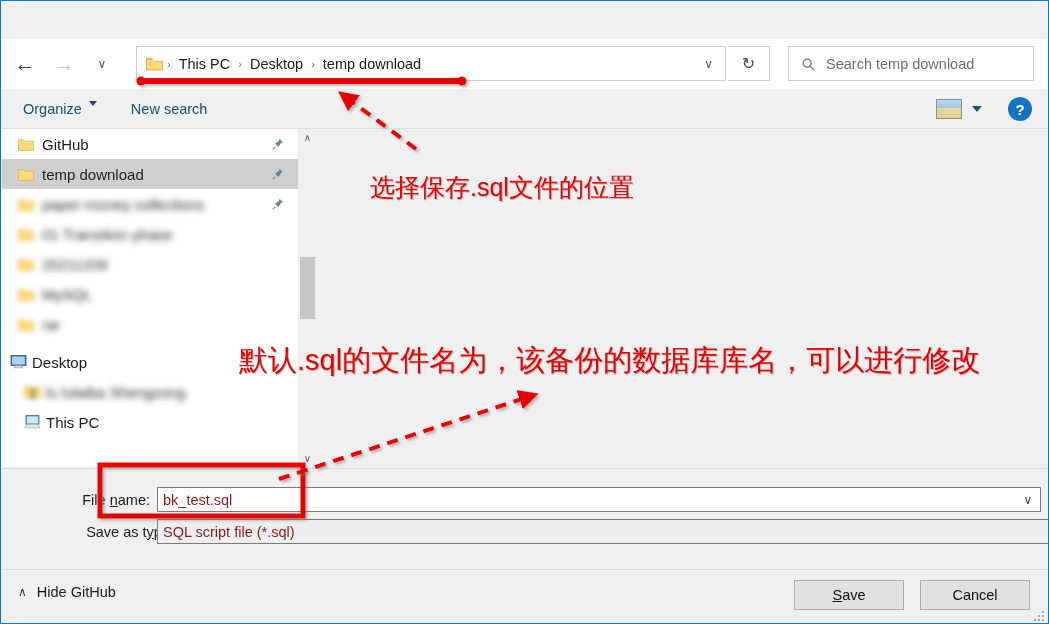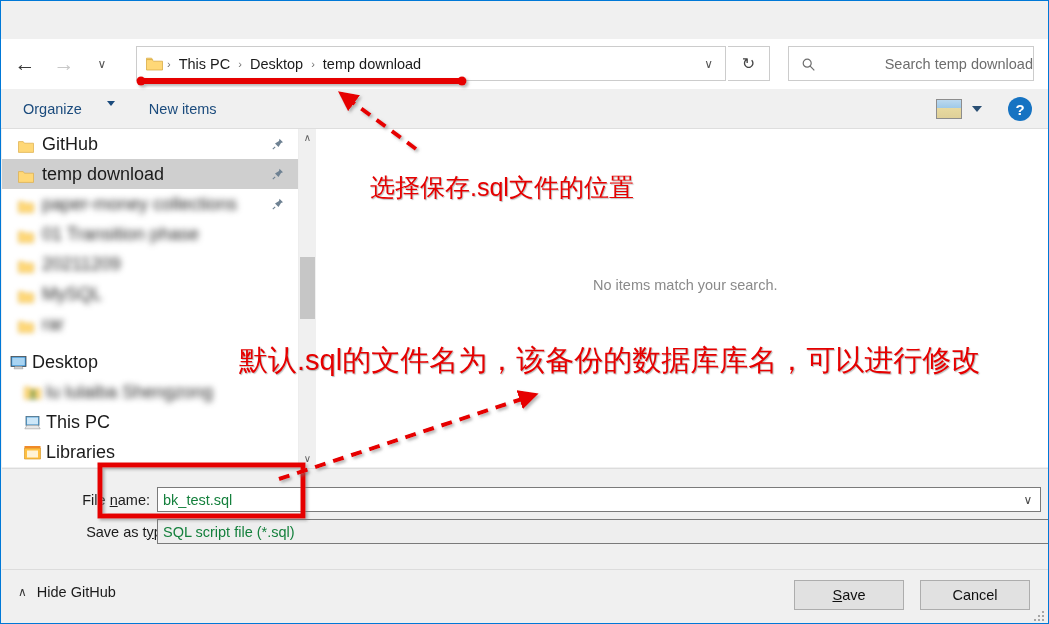--- a/index.html
+++ b/index.html
@@ -118,21 +118,20 @@
     font-size: 16px;
   }
   .searchbox {
     position: absolute;
     left: 787px; top: 45px;
     width: 246px; height: 35px;
     border: 1px solid #ccc;
     background: #fff;
     display: flex; align-items: center;
     box-sizing: border-box;
-    justify-content: space-between;
   }
   .search-icon {
     margin-left: 13px; margin-right: 11px;
     width: 13px; height: 13px;
     position: relative;
     flex: none;
   }
   .search-ph { font-size: 14.5px; color: #6d6d6d; }
 
   
@@ -143,21 +142,21 @@
     background: #f0f0f0;
     border-bottom: 1px solid #dedede;
     display: flex;
     align-items: center;
     box-sizing: border-box;
   }
   .cmd-item {
     font-size: 14.5px;
     color: #1b4b7d;
     padding: 4px 8px;
-    display: flex; align-items: flex-start; gap: 25px;
+    display: flex; align-items: flex-start; gap: 7px;
   }
   .cmd-item.organize { margin-left: 14px; }
   .cmd-item.newfolder { margin-left: 18px; }
   .caret-dn {
     width: 0; height: 0;
     border-left: 4px solid transparent;
     border-right: 4px solid transparent;
     border-top: 5px solid #1b4b7d;
   }
   .view-icon {
@@ -194,21 +193,21 @@
     width: 296px; height: 338px;
     background: #ffffff;
     overflow: hidden;
   }
   .nav-row {
     height: 30px;
     display: flex;
     align-items: center;
     position: relative;
     padding-left: 40px;
-    font-size: 18px;
+    font-size: 15px;
     color: #1b1b1b;
   }
   .nav-row.selected { background: #cfcfcf; }
   .nav-row.root { padding-left: 30px; }
   .nav-row.rootchild { padding-left: 44px; }
   .nav-label { white-space: nowrap; }
   .nav-label.blurred {
     filter: blur(3.4px);
     color: #2a2a2a;
   }
@@ -291,21 +290,21 @@
     border: 1px solid #7a7a7a;
     background: #fff;
     box-sizing: border-box;
     display: flex;
     align-items: center;
   }
   .combo.filename { left: 155px; top: 18px; width: 884px; }
   .combo.filetype { left: 155px; top: 50px; width: 979px; background: #eeeeee; }
   .combo-text {
     font-size: 14.5px;
-    color: #15803d;
+    color: #7f1d1d;
     padding-left: 5px;
     white-space: nowrap;
   }
   .combo-btn {
     position: absolute;
     right: 0; top: 0;
     width: 24px; height: 23px;
     display: flex; align-items: center; justify-content: center;
     color: #4a4a4a;
     font-size: 12px;
@@ -409,21 +408,21 @@
     </span>
     <span class="search-ph">Search temp download</span>
   </div>
 
   <div class="cmdbar">
     <div class="cmd-item organize">
       <span>Organize</span>
       <span class="caret-dn"></span>
     </div>
     <div class="cmd-item newfolder">
-      <span>New items</span>
+      <span>New search</span>
     </div>
     <div class="view-icon"></div>
     <div class="view-caret"></div>
     <div class="help-btn">?</div>
   </div>
 
   <div class="nav-pane">
 
     <div class="nav-row">
       <span class="folder-ico">
@@ -534,41 +533,28 @@
       <span class="folder-ico">
         <svg width="17" height="15" viewBox="0 0 17 15">
           <rect x="2" y="1.5" width="13" height="8.8" fill="#5aa9e0" stroke="#4a6b82" stroke-width="0.8"></rect>
           <rect x="3" y="2.5" width="11" height="6.8" fill="#cde7f8"></rect>
           <path d="M0.8 13.8 L16.2 13.8 L14 10.3 L3 10.3 Z" fill="#e7e7e7" stroke="#9a9a9a" stroke-width="0.6"></path>
         </svg>
       </span>
       <span class="nav-label">This PC</span>
     </div>
 
-    <div class="nav-row rootchild">
-      <span class="folder-ico">
-        <svg width="17" height="15" viewBox="0 0 17 15">
-          <path d="M0.5 3 L16.5 3 L16.5 14 L0.5 14 Z" fill="#ffbf3f" stroke="#d79b2e" stroke-width="0.7"></path>
-          <rect x="0.5" y="1" width="16" height="2.2" fill="#f08a28"></rect>
-          <rect x="3" y="5.5" width="11" height="7" fill="#fff3d6"></rect>
-        </svg>
-      </span>
-      <span class="nav-label">Libraries</span>
-    </div>
   </div>
 
   <div class="nav-scroll">
     <div class="sb-arrow up">∧</div>
     <div class="sb-thumb"></div>
     <div class="sb-arrow dn">∨</div>
   </div>
 
-  <div class="file-pane">
-    <div class="empty-msg">No items match your search.</div>
-  </div>
 
   <div class="formzone">
     <div class="form-label lbl-filename"><span>File </span><u>n</u><span>ame:</span></div>
     <div class="combo filename">
       <span class="combo-text">bk_test.sql</span>
       <span class="combo-btn">∨</span>
     </div>
 
     <div class="form-label lbl-filetype"><span>Save as t</span><u>y</u><span>pe:</span></div>
     <div class="combo filetype">

